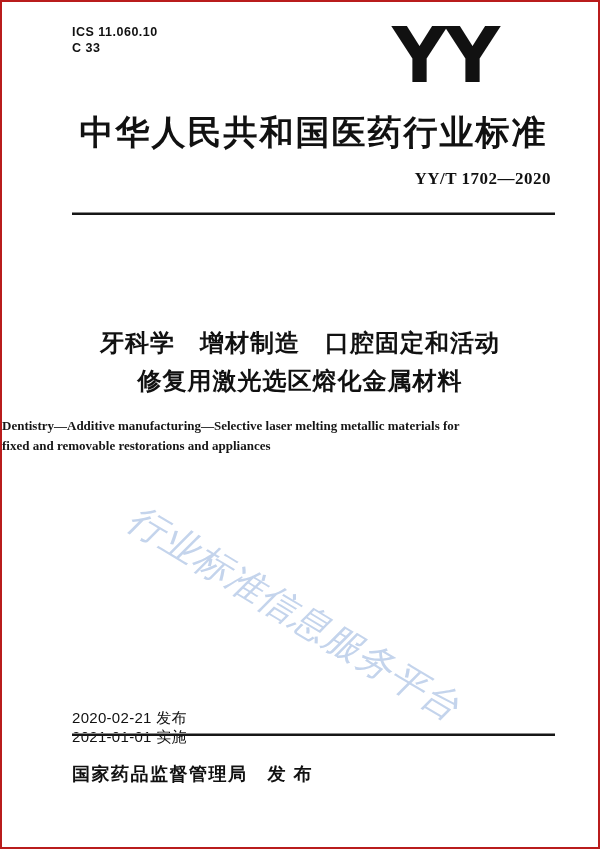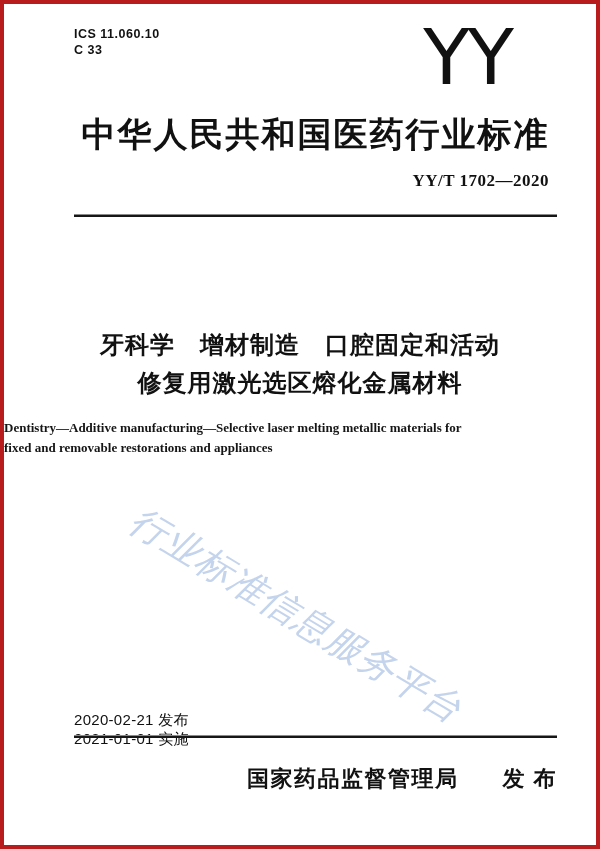--- a/index.html
+++ b/index.html
@@ -3,41 +3,41 @@
 <meta charset="utf-8">
 <style>
   html, body { margin: 0; padding: 0; background: #ffffff; }
   .page {
     position: relative;
     width: 600px;
     height: 849px;
     background: #ffffff;
     overflow: hidden;
     box-sizing: border-box;
-    border: 4px solid #b91c1c;
+    border: 2px solid #b91c1c;
     color: #111111;
     font-family: "Liberation Sans", sans-serif;
   }
   .ics-block {
     position: absolute;
     left: 70px;
     top: 22px;
     font-size: 12.5px;
     font-weight: 700;
     line-height: 16px;
     letter-spacing: 0.5px;
   }
   .yy-logo {
     position: absolute;
-    right: 84px;
+    right: 100px;
     top: 16px;
     font-family: "DejaVu Sans", sans-serif;
     font-size: 76px;
     line-height: 76px;
-    font-weight: 400;
+    font-weight: 700;
     letter-spacing: -2px;
   }
   .std-title {
     position: absolute;
     left: 70px;
     width: 483px;
     top: 108px;
     text-align: center;
     font-size: 34px;
     font-weight: 900;
@@ -110,23 +110,23 @@
     font-weight: 500;
     letter-spacing: 0.3px;
     flex-direction: column;
   }
   .publisher-row {
     position: absolute;
     left: 70px;
     width: 483px;
     top: 760px;
     display: flex;
-    justify-content: flex-end;
-    gap: 44px;
-    font-size: 22px;
+    justify-content: flex-start;
+    gap: 20px;
+    font-size: 18px;
     font-weight: 700;
     letter-spacing: 1.5px;
   }
 </style>
 </head>
 <body>
 
 <div class="page">
 
   <div class="ics-block">

